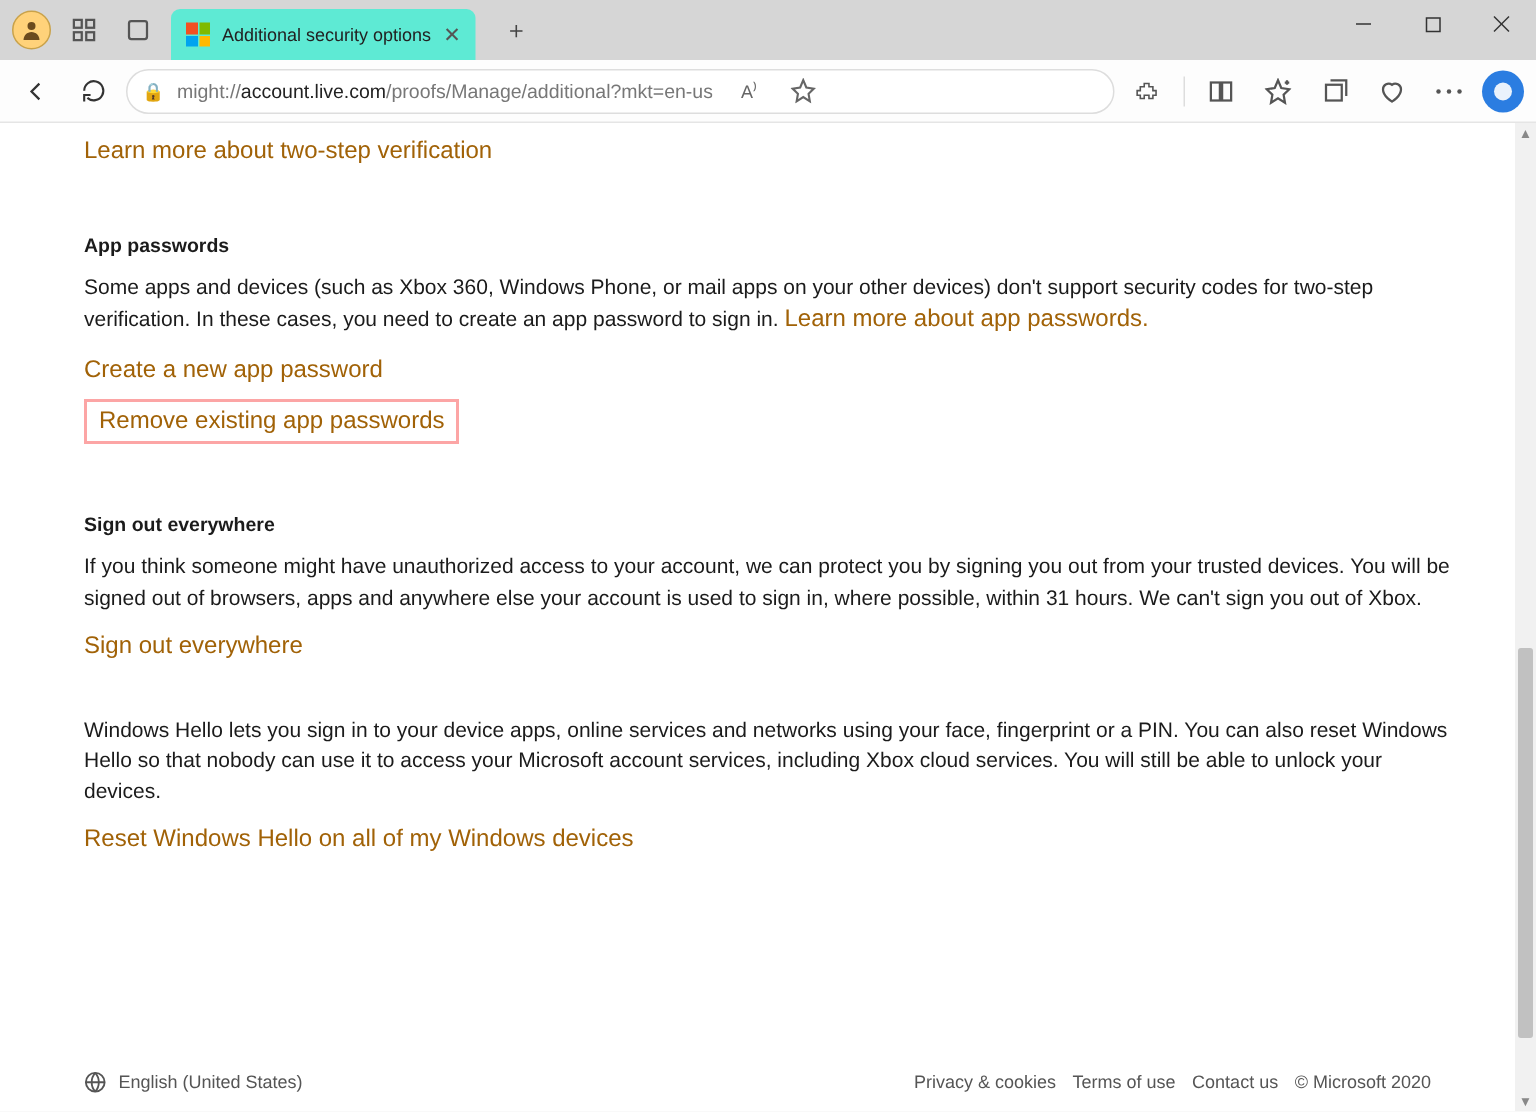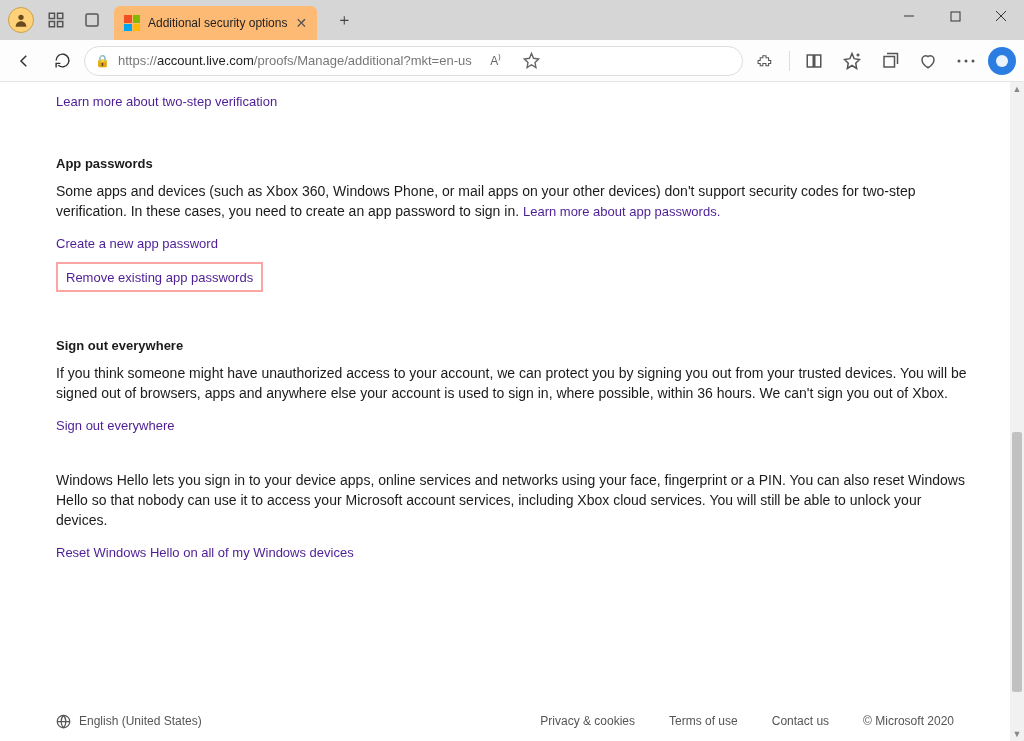--- a/index.html
+++ b/index.html
@@ -3,21 +3,21 @@
 <meta charset="utf-8">
 <style>
   * { box-sizing: border-box; margin: 0; padding: 0; }
   html, body { width: 1024px; height: 741px; font-family: "Segoe UI", Arial, sans-serif; background: #f3f3f3; overflow: hidden; }
   
   .titlebar { display: flex; align-items: center; height: 40px; background: #d6d6d6; position: relative; }
   .titlebar-left { display: flex; align-items: center; gap: 8px; padding-left: 8px; }
   .avatar { width: 26px; height: 26px; border-radius: 50%; background: #ffd27a; display: flex; align-items: center; justify-content: center; border: 1px solid #c9a24a; }
   .avatar svg { width: 16px; height: 16px; }
   .tb-icon { width: 28px; height: 28px; display: flex; align-items: center; justify-content: center; color: #555; }
-  .tab { display: flex; align-items: center; background: #fdba74; height: 34px; border-radius: 6px 6px 0 0; padding: 0 10px; margin-top: 6px; gap: 8px; min-width: 200px; }
+  .tab { display: flex; align-items: center; background: #5eead4; height: 34px; border-radius: 6px 6px 0 0; padding: 0 10px; margin-top: 6px; gap: 8px; min-width: 200px; }
   .tab-favicon { width: 16px; height: 16px; display: grid; grid-template-columns: 1fr 1fr; grid-template-rows: 1fr 1fr; gap: 1px; }
   .tab-favicon span:nth-child(1){background:#f25022;} .tab-favicon span:nth-child(2){background:#7fba00;}
   .tab-favicon span:nth-child(3){background:#00a4ef;} .tab-favicon span:nth-child(4){background:#ffb900;}
   .tab-title { font-size: 12px; color: #222; }
   .tab-close { font-size: 14px; color: #555; }
   .newtab { width: 30px; height: 30px; display: flex; align-items: center; justify-content: center; color: #444; font-size: 16px; margin-left: 4px; }
   .win-controls { position: absolute; right: 0; top: 0; display: flex; }
   .win-btn { width: 46px; height: 32px; display: flex; align-items: center; justify-content: center; color: #333; }
   
   .toolbar { display: flex; align-items: center; height: 42px; background: #fdfdfd; padding: 0 8px; gap: 6px; border-bottom: 1px solid #e5e5e5; }
@@ -25,30 +25,30 @@
   .addr { flex: 1; display: flex; align-items: center; height: 30px; border: 1px solid #ddd; border-radius: 15px; background: #fff; padding: 0 10px; gap: 8px; }
   .addr .lock { color: #666; font-size: 12px; }
   .addr .url { font-size: 13px; color: #777; white-space: nowrap; overflow: hidden; }
   .addr .url .host { color: #222; }
   .addr-right { display: flex; gap: 4px; align-items: center; }
   .cir { width: 28px; height: 28px; border-radius: 50%; background: #2b7de1; display:flex; align-items:center; justify-content:center; }
   .divider { width:1px; height:20px; background:#ddd; margin:0 2px; }
   
   .viewport { position: relative; background: #fff; height: calc(741px - 40px - 42px); overflow: hidden; }
   .page { padding: 10px 56px 0 56px; color: #1b1b1b; }
-  .link { color: #4c1d95; text-decoration: none; font-size: 13px; cursor: pointer; }
+  .link { color: #a16207; text-decoration: none; font-size: 16px; cursor: pointer; }
   .section { margin-top: 46px; }
   .section h2 { font-size: 13px; font-weight: 600; margin-bottom: 10px; }
   .section p { font-size: 14px; line-height: 1.45; color: #1b1b1b; }
   .action-link { display: inline-block; margin-top: 14px; }
   .highlight-box { display: inline-block; border: 2px solid #fca5a5; padding: 4px 8px; margin-top: 10px; }
   .wh-block { margin-top: 36px; }
   .footer { position: absolute; bottom: 0; left: 0; right: 14px; height: 40px; display: flex; align-items: center; justify-content: space-between; padding: 0 56px; font-size: 12px; color: #555; background:#fff; }
   .footer-left { display:flex; align-items:center; gap:8px; }
-  .footer-right { display:flex; gap:34px; }
+  .footer-right { display:flex; gap:11px; }
   .footer a { color: #555; text-decoration:none; }
   .scrollbar { position:absolute; right:0; top:0; width:14px; height:100%; background:#f1f1f1; }
   .scroll-up,.scroll-down{height:14px;display:flex;align-items:center;justify-content:center;color:#888;font-size:9px;}
   .scroll-thumb{position:absolute; right:2px; width:10px; background:#c1c1c1; border-radius:2px; top:350px; height:260px;}
   svg { display:block; }
 </style>
 </head>
 <body>
 
 <div class="titlebar">
@@ -112,21 +112,21 @@
     </div>
   <div class="tbtn">
       <svg width="17" height="17" viewBox="0 0 24 24" fill="none" stroke="#333" stroke-width="2">
         <path d="M3 12a9 9 0 1 1 3 6.7"></path>
         <path d="M3 22v-6h6"></path>
       </svg>
     </div>
   <div class="addr">
     <span class="lock">🔒</span>
     <span class="url">
-      <span>https://</span><span class="host">account.live.com</span><span>/proofs/Manage/additional?mkt=en-us</span>
+      <span>might://</span><span class="host">account.live.com</span><span>/proofs/Manage/additional?mkt=en-us</span>
     </span>
     <div class="addr-right">
       <div class="tbtn" style="font-size:12px;color:#666;">A⁾</div>
       <div class="tbtn">
           <svg width="17" height="17" viewBox="0 0 24 24" fill="none" stroke="#666" stroke-width="2">
             <path d="M12 2l2.9 6.9L22 10l-5 4.9 1.2 7.1L12 18l-6.2 4 1.2-7.1L2 10l7.1-1.1z"></path>
           </svg>
         </div>
     </div>
   </div>
@@ -184,21 +184,21 @@
         <span>Some apps and devices (such as Xbox 360, Windows Phone, or mail apps on your other devices) don't support security codes for two-step verification. In these cases, you need to create an app password to sign in. </span><a class="link">Learn more about app passwords.</a>
       </p>
       <a class="link action-link">Create a new app password</a><br>
       <span class="highlight-box">
         <a class="link">Remove existing app passwords</a>
       </span>
     </div>
 
     <div class="section">
       <h2>Sign out everywhere</h2>
-      <p>If you think someone might have unauthorized access to your account, we can protect you by signing you out from your trusted devices. You will be signed out of browsers, apps and anywhere else your account is used to sign in, where possible, within 36 hours. We can't sign you out of Xbox.</p>
+      <p>If you think someone might have unauthorized access to your account, we can protect you by signing you out from your trusted devices. You will be signed out of browsers, apps and anywhere else your account is used to sign in, where possible, within 31 hours. We can't sign you out of Xbox.</p>
       <a class="link action-link">Sign out everywhere</a>
 
       <div class="wh-block">
         <p>Windows Hello lets you sign in to your device apps, online services and networks using your face, fingerprint or a PIN. You can also reset Windows Hello so that nobody can use it to access your Microsoft account services, including Xbox cloud services. You will still be able to unlock your devices.</p>
         <a class="link action-link">Reset Windows Hello on all of my Windows devices</a>
       </div>
     </div>
 
   </div>
 

